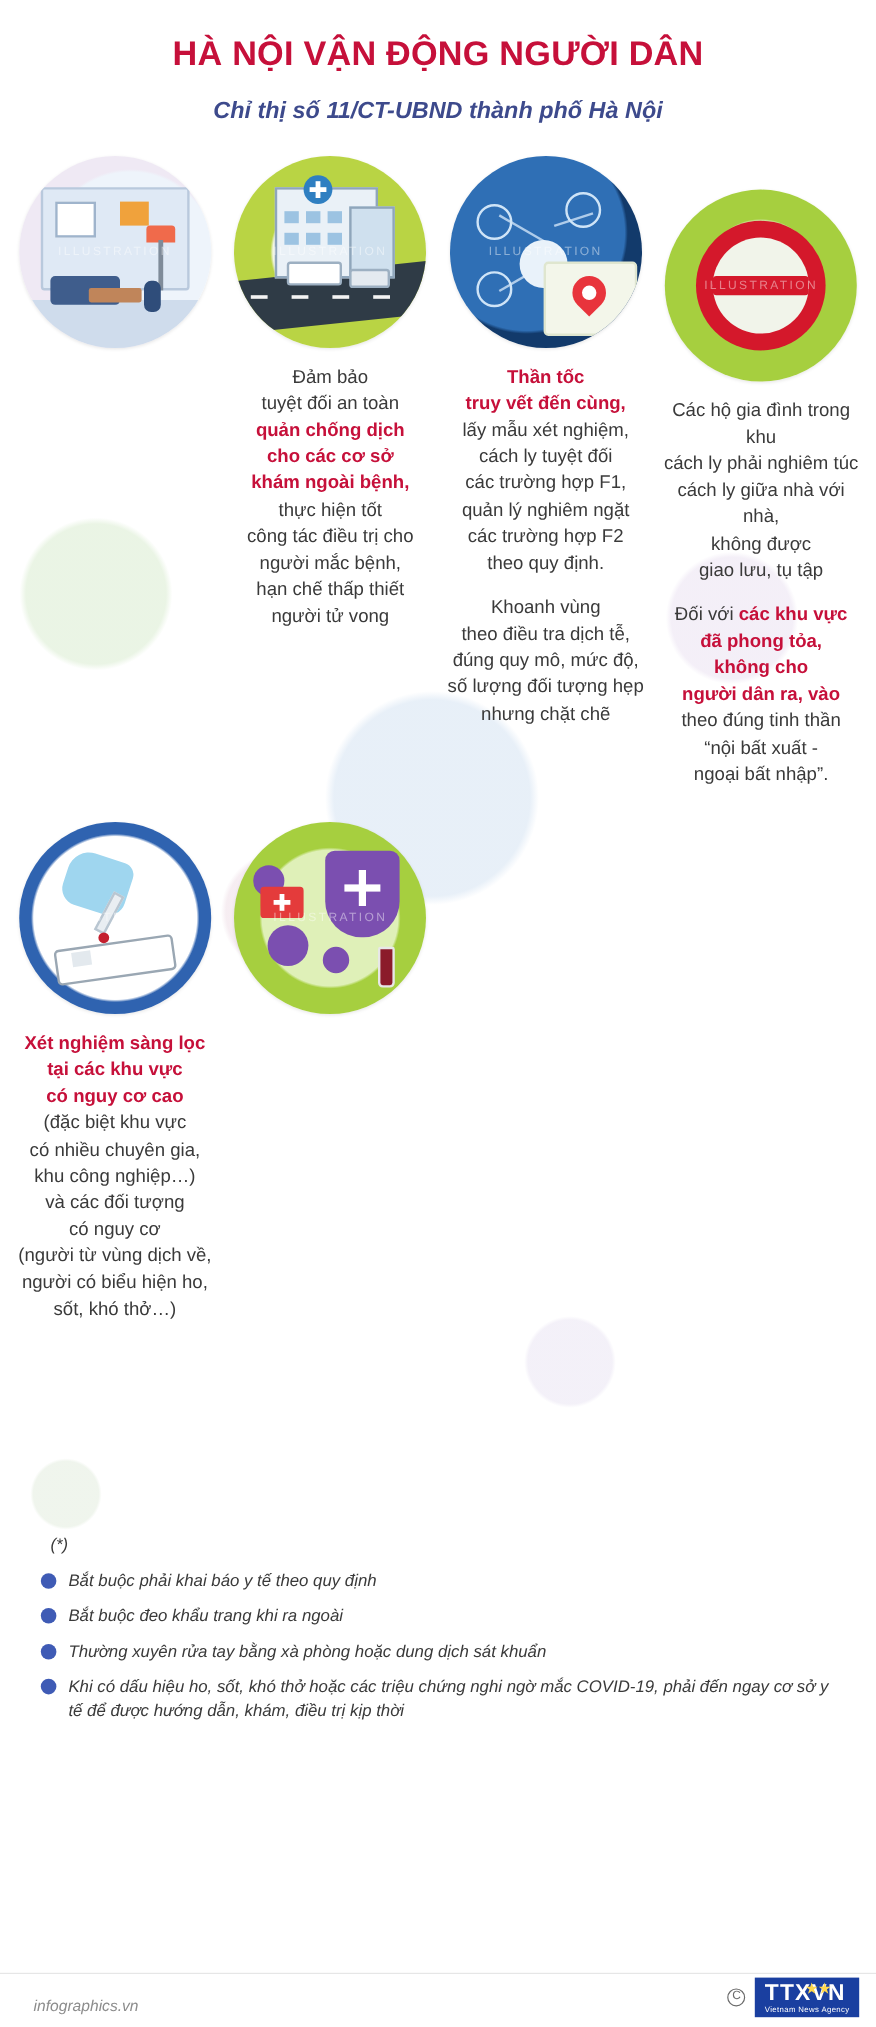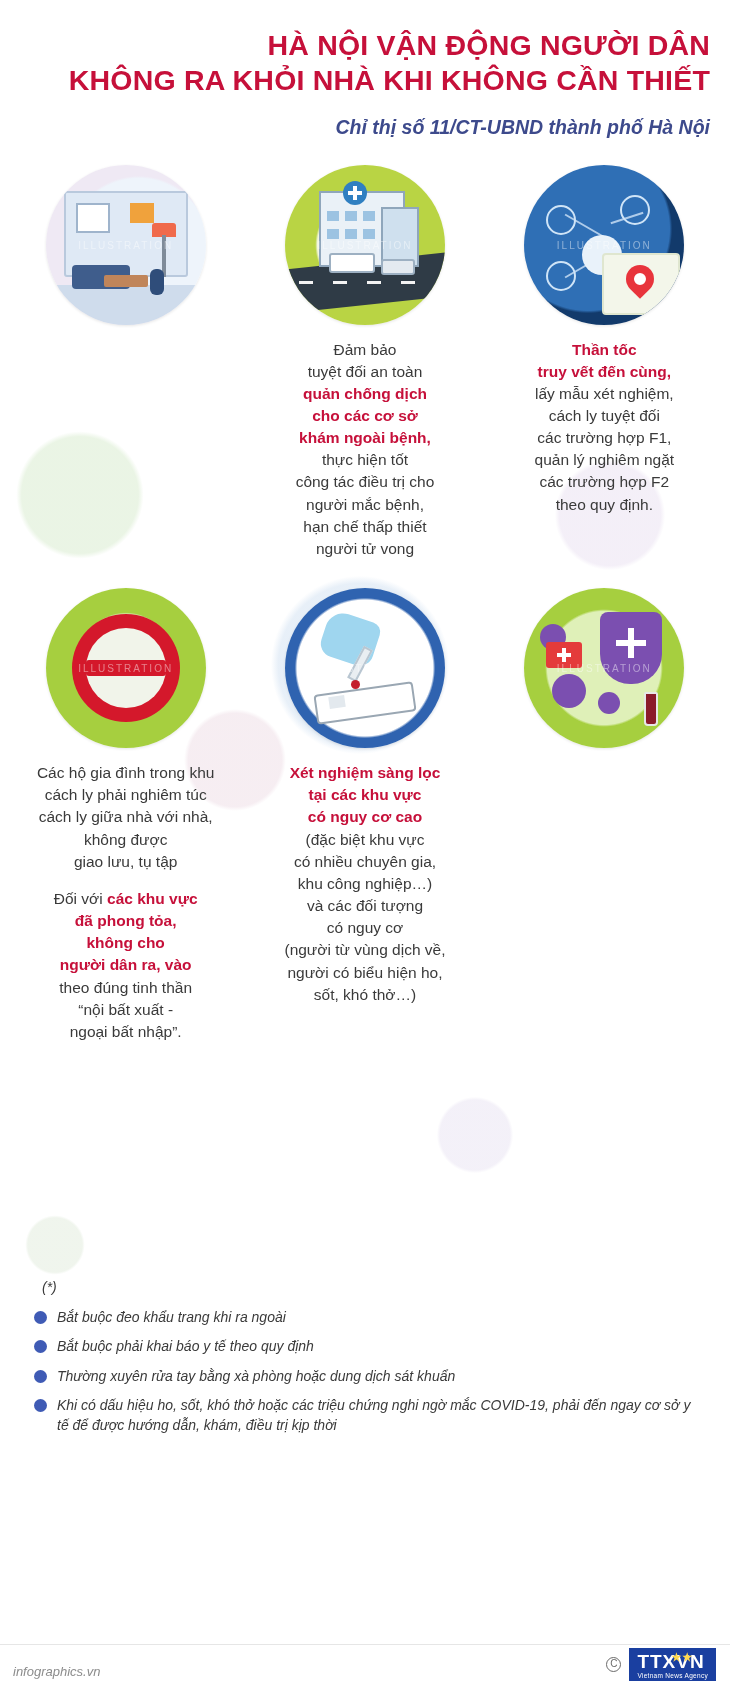--- a/index.html
+++ b/index.html
@@ -35,21 +35,21 @@
   .v3 { width: 120px; height: 120px; left: 175px; top: 700px; background:
         radial-gradient(circle, rgba(235,215,225,.8) 55%, rgba(235,215,225,0) 60%); }
   .v4 { width: 130px; height: 130px; left: 545px; top: 450px; background:
         radial-gradient(circle, rgba(226,214,236,.7) 55%, rgba(226,214,236,0) 60%); }
   .v5 { width: 90px;  height: 90px;  left: 430px; top: 1090px; background:
         radial-gradient(circle, rgba(225,218,238,.7) 55%, rgba(225,218,238,0) 60%); }
   .v6 { width: 70px; height: 70px; left: 20px; top: 1210px; background:
         radial-gradient(circle, rgba(220,232,214,.8) 55%, rgba(220,232,214,0) 60%); }
 
   
-  .header { padding: 28px 20px 0; text-align: right; }
+  .header { padding: 28px 20px 0; text-align: center; }
   .title {
     color: #c6103a;
     font-weight: bold;
     font-size: 28.5px;
     line-height: 1.22;
     letter-spacing: .2px;
     margin: 0;
   }
   .subtitle {
     margin: 18px 0 0;
@@ -58,21 +58,21 @@
     font-size: 19.5px;
     color: #3d4a8c;
   }
 
   
   .grid {
     position: relative;
     margin-top: 26px;
     padding: 0 8px;
     display: grid;
-    grid-template-columns: 1fr 1fr 1fr;
+    grid-template-columns: 1fr 1fr 1fr 1fr;
     column-gap: 4px;
   }
   .cell { padding: 0 6px; }
   .row2 { margin-top: 28px; }
 
   .circle-wrap { display: flex; justify-content: center; }
   .circle {
     width: 160px; height: 160px;
     border-radius: 50%;
     position: relative;
@@ -187,21 +187,21 @@
   }
   .note .txt { flex: 1 1 auto; }
 
   
   .footer {
     position: absolute;
     left: 0; right: 0; bottom: 0;
     height: 44px;
   }
   .footer .site {
-    position: absolute; left: 13px; bottom: 10px;
+    position: absolute; left: 28px; bottom: 10px;
     font-size: 13px; font-style: italic; color: #8c8c8c;
   }
   .footer .logo {
     position: absolute; right: 14px; bottom: 8px;
     display: flex; align-items: center; gap: 8px;
   }
   .footer .cmark {
     width: 15px; height: 15px; border-radius: 50%;
     border: 1.5px solid #6b6b6b; color: #6b6b6b;
     font-size: 10px; line-height: 12px; text-align: center;
@@ -224,21 +224,20 @@
 <div class="virus v1"></div>
 <div class="virus v2"></div>
 <div class="virus v3"></div>
 <div class="virus v4"></div>
 <div class="virus v5"></div>
 <div class="virus v6"></div>
 
 <div class="header">
   <h1 class="title">
     <span>HÀ NỘI VẬN ĐỘNG NGƯỜI DÂN</span><br>
-    <span>KHÔNG RA KHỎI NHÀ KHI KHÔNG CẦN THIẾT</span>
   </h1>
   <div class="subtitle">Chỉ thị số 11/CT-UBND thành phố Hà Nội</div>
 </div>
 
 <div class="grid">
 
   <div class="cell">
     <div class="circle-wrap">
       <div class="circle ill-home">
         <div class="wall"></div>
@@ -316,20 +315,27 @@
       <p>
         <span class="hl">Thần tốc</span><br>
         <span class="hl">truy vết đến cùng,</span><br>
         <span>lấy mẫu xét nghiệm,</span><br>
         <span>cách ly tuyệt đối</span><br>
         <span>các trường hợp F1,</span><br>
         <span>quản lý nghiêm ngặt</span><br>
         <span>các trường hợp F2</span><br>
         <span>theo quy định.</span>
       </p>
+      <p>
+        <span>Khoanh vùng</span><br>
+        <span>theo điều tra dịch tễ,</span><br>
+        <span>đúng quy mô, mức độ,</span><br>
+        <span>số lượng đối tượng hẹp</span><br>
+        <span>nhưng chặt chẽ</span>
+      </p>
     </div>
   </div>
 
   <div class="cell row2">
     <div class="circle-wrap">
       <div class="circle ill-stop">
         <div class="ring">
             <i></i>
           </div>
         <div class="bar"></div>
@@ -404,25 +410,25 @@
     </div>
   </div>
 
 </div>
 
 <div class="notes">
   <div class="star">(*)</div>
 
   <div class="note">
     <span class="dot"></span>
-    <span class="txt">Bắt buộc đeo khẩu trang khi ra ngoài</span>
+    <span class="txt">Bắt buộc phải khai báo y tế theo quy định</span>
   </div>
   <div class="note">
     <span class="dot"></span>
-    <span class="txt">Bắt buộc phải khai báo y tế theo quy định</span>
+    <span class="txt">Bắt buộc đeo khẩu trang khi ra ngoài</span>
   </div>
   <div class="note">
     <span class="dot"></span>
     <span class="txt">Thường xuyên rửa tay bằng xà phòng hoặc dung dịch sát khuẩn</span>
   </div>
   <div class="note">
     <span class="dot"></span>
     <span class="txt">Khi có dấu hiệu ho, sốt, khó thở hoặc các triệu chứng nghi ngờ mắc COVID-19, phải đến ngay cơ sở y tế để được hướng dẫn, khám, điều trị kịp thời</span>
   </div>
 </div>

